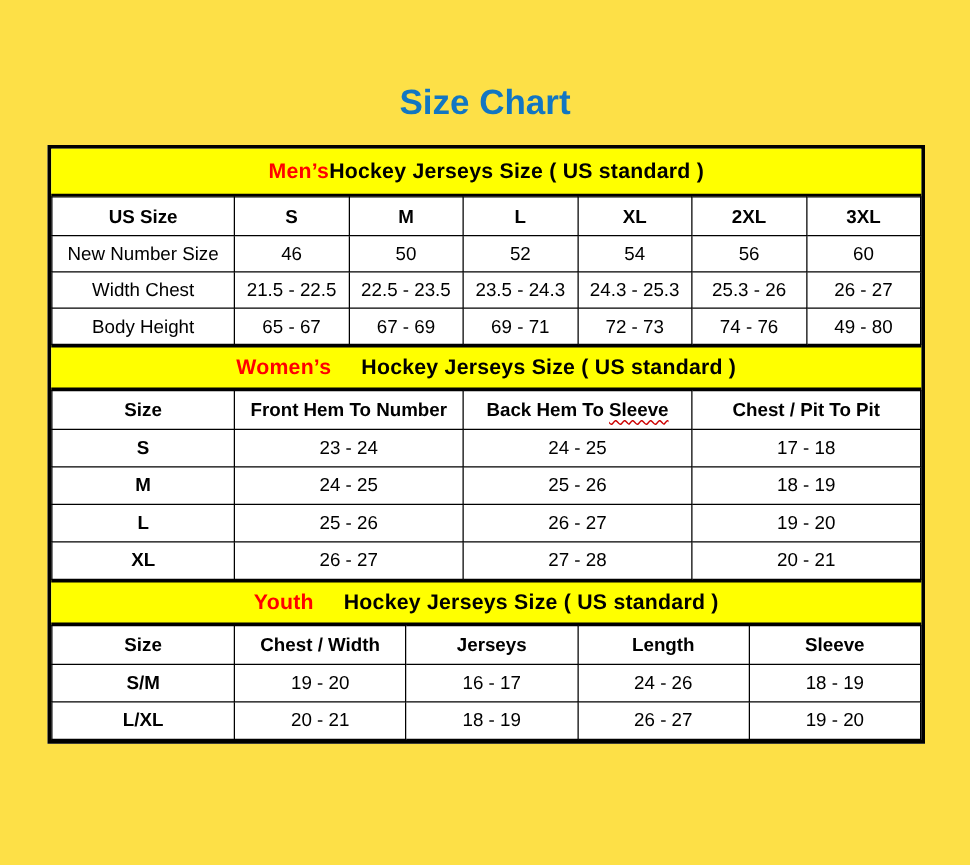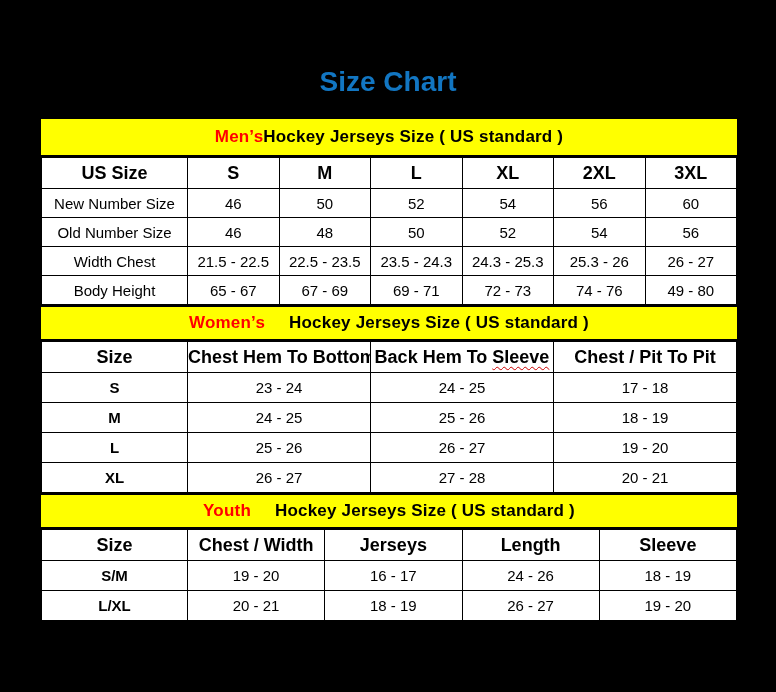--- a/index.html
+++ b/index.html
@@ -1,20 +1,20 @@
 <!DOCTYPE html>
 <html><head>
 <meta charset="utf-8">
 <style>
   html, body { margin: 0; padding: 0; background: #ffffff; }
   .page {
     position: relative;
     width: 776px;
     height: 692px;
-    background: #000000;
+    background: #fde047;
     font-family: "Liberation Sans", sans-serif;
     color: #000000;
     overflow: hidden;
   }
   .title {
     position: absolute;
     top: 66px;
     left: 0;
     width: 100%;
     text-align: center;
@@ -49,21 +49,21 @@
     table-layout: fixed;
   }
   th, td {
     border: 1px solid #000000;
     text-align: center;
     vertical-align: middle;
     padding: 0;
     overflow: hidden;
     white-space: nowrap;
   }
-  th { font-size: 18px; font-weight: bold; height: 30px; }
+  th { font-size: 15px; font-weight: bold; height: 30px; }
   td { font-size: 15px; font-weight: normal; height: 28px; }
   table.women td, table.youth td { height: 29px; }
   col.first { width: 146px; }
   td.b { font-weight: bold; }
   .wavy {
     text-decoration: underline wavy #CC0000;
     text-decoration-thickness: 1px;
     text-underline-offset: 3px;
     text-decoration-skip-ink: none;
   }
@@ -106,29 +106,20 @@
           <tr>
             <td>New Number Size</td>
             <td>46</td>
             <td>50</td>
             <td>52</td>
             <td>54</td>
             <td>56</td>
             <td>60</td>
           </tr>
           <tr>
-            <td>Old Number Size</td>
-            <td>46</td>
-            <td>48</td>
-            <td>50</td>
-            <td>52</td>
-            <td>54</td>
-            <td>56</td>
-          </tr>
-          <tr>
             <td>Width Chest</td>
             <td>21.5 - 22.5</td>
             <td>22.5 - 23.5</td>
             <td>23.5 - 24.3</td>
             <td>24.3 - 25.3</td>
             <td>25.3 - 26</td>
             <td>26 - 27</td>
           </tr>
           <tr>
             <td>Body Height</td>
@@ -149,21 +140,21 @@
     <table class="women">
       <colgroup>
           <col class="first">
           <col>
           <col>
           <col>
         </colgroup>
       <thead>
           <tr>
             <th>Size</th>
-            <th>Chest Hem To Bottom</th>
+            <th>Front Hem To Number</th>
             <th><span>Back Hem To </span><span class="wavy">Sleeve</span></th>
             <th>Chest / Pit To Pit</th>
           </tr>
         </thead>
       <tbody>
           <tr>
             <td class="b">S</td>
             <td>23 - 24</td>
             <td>24 - 25</td>
             <td>17 - 18</td>

